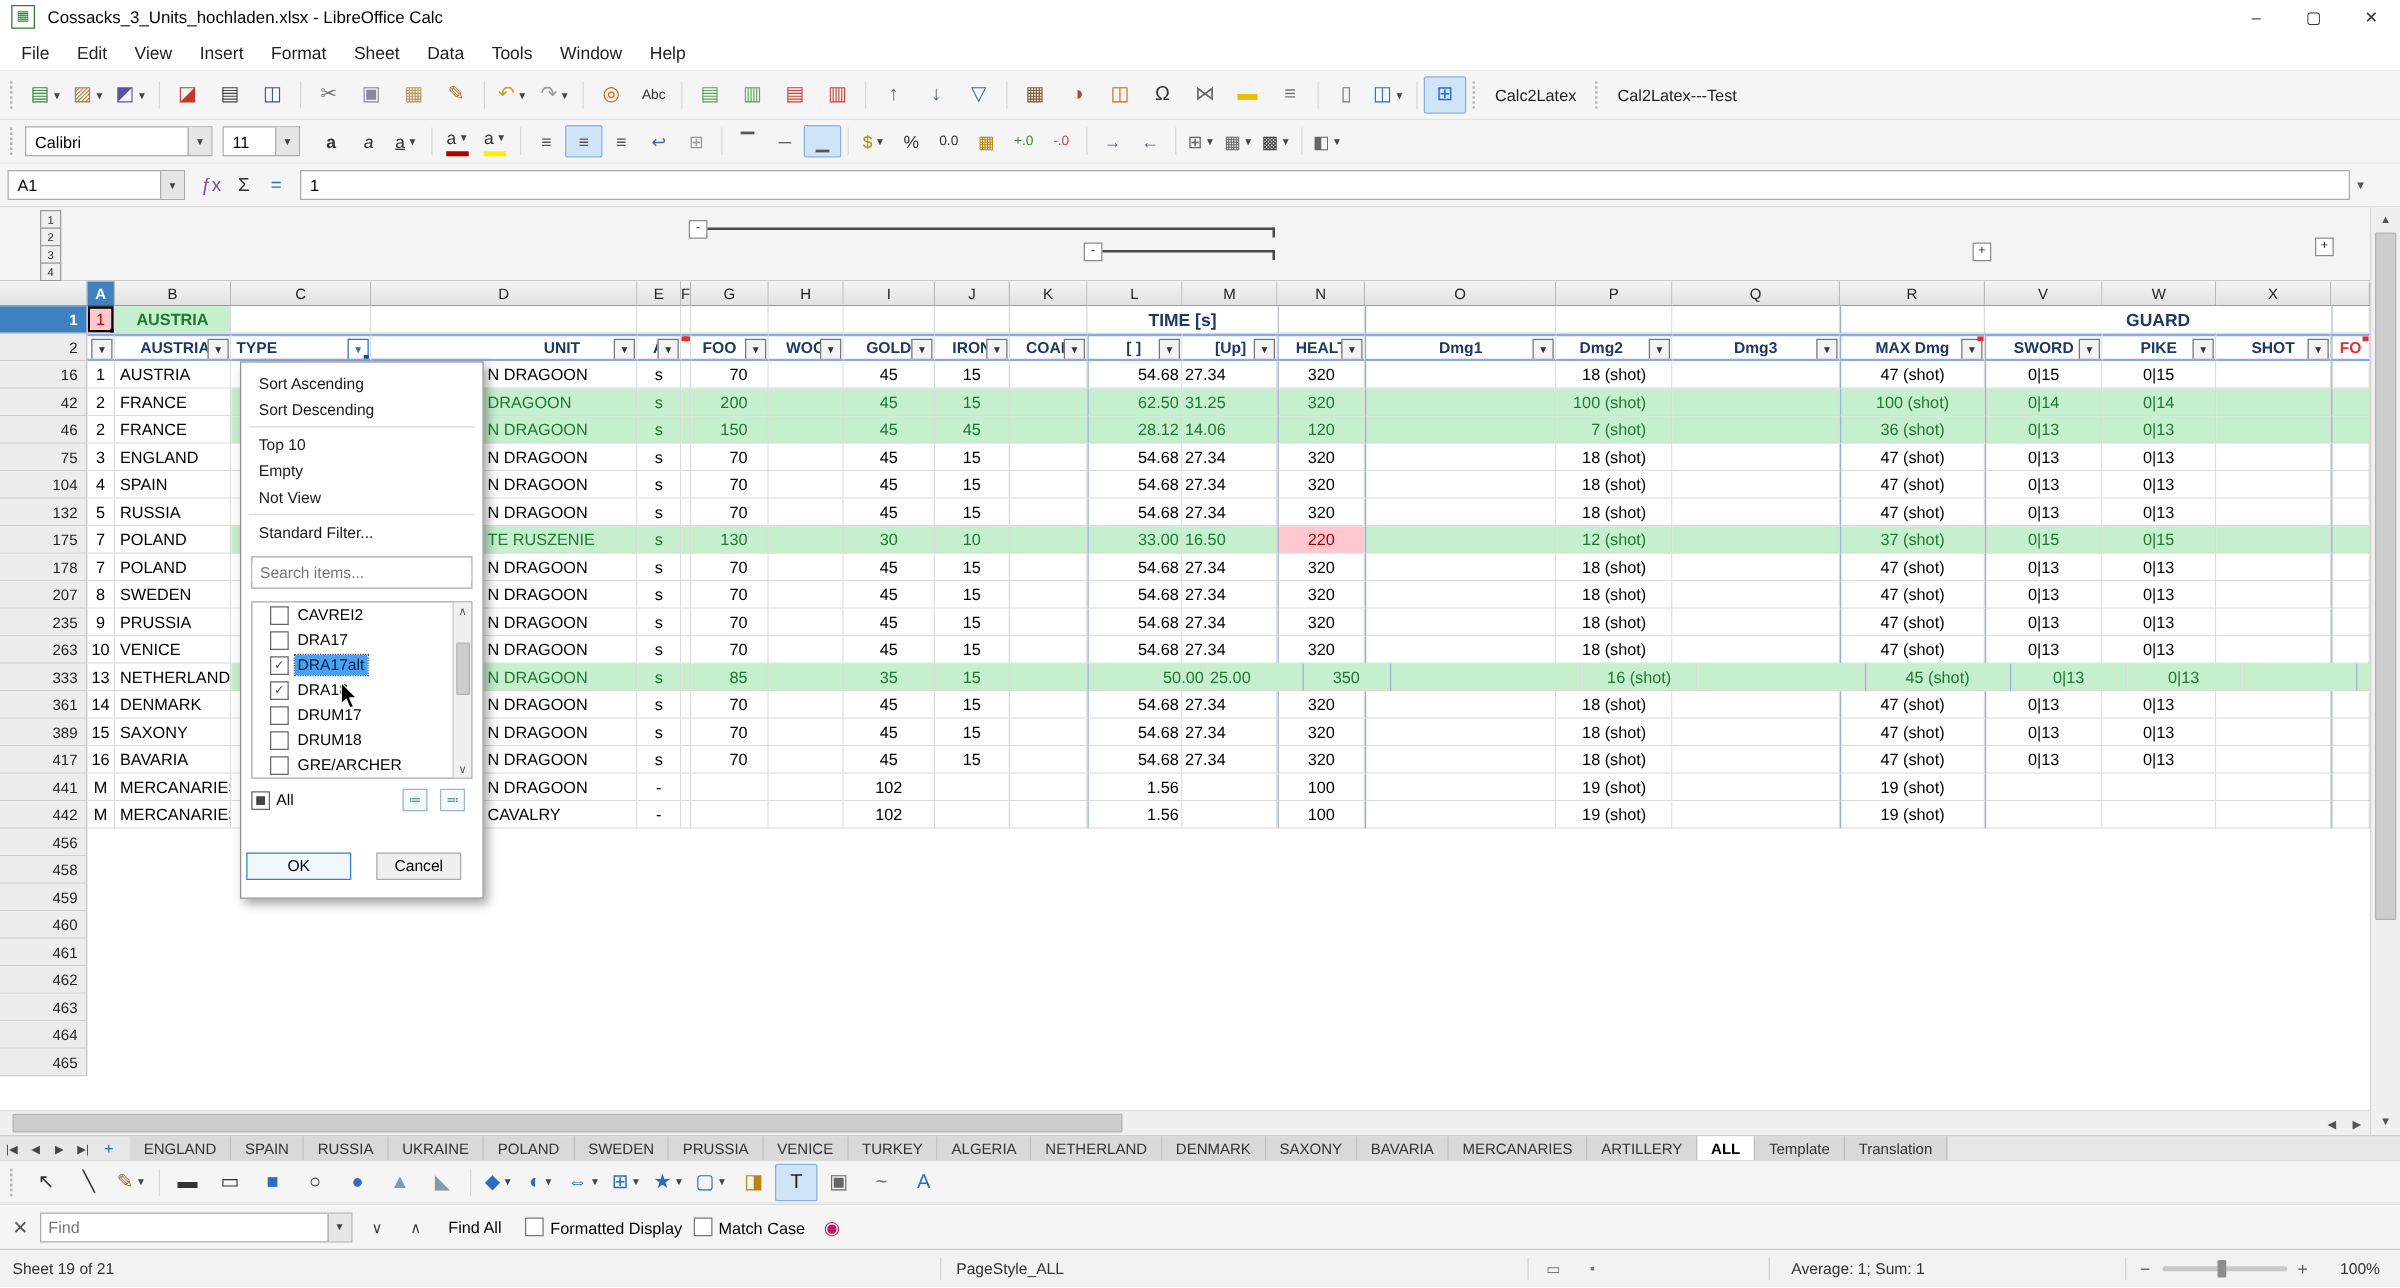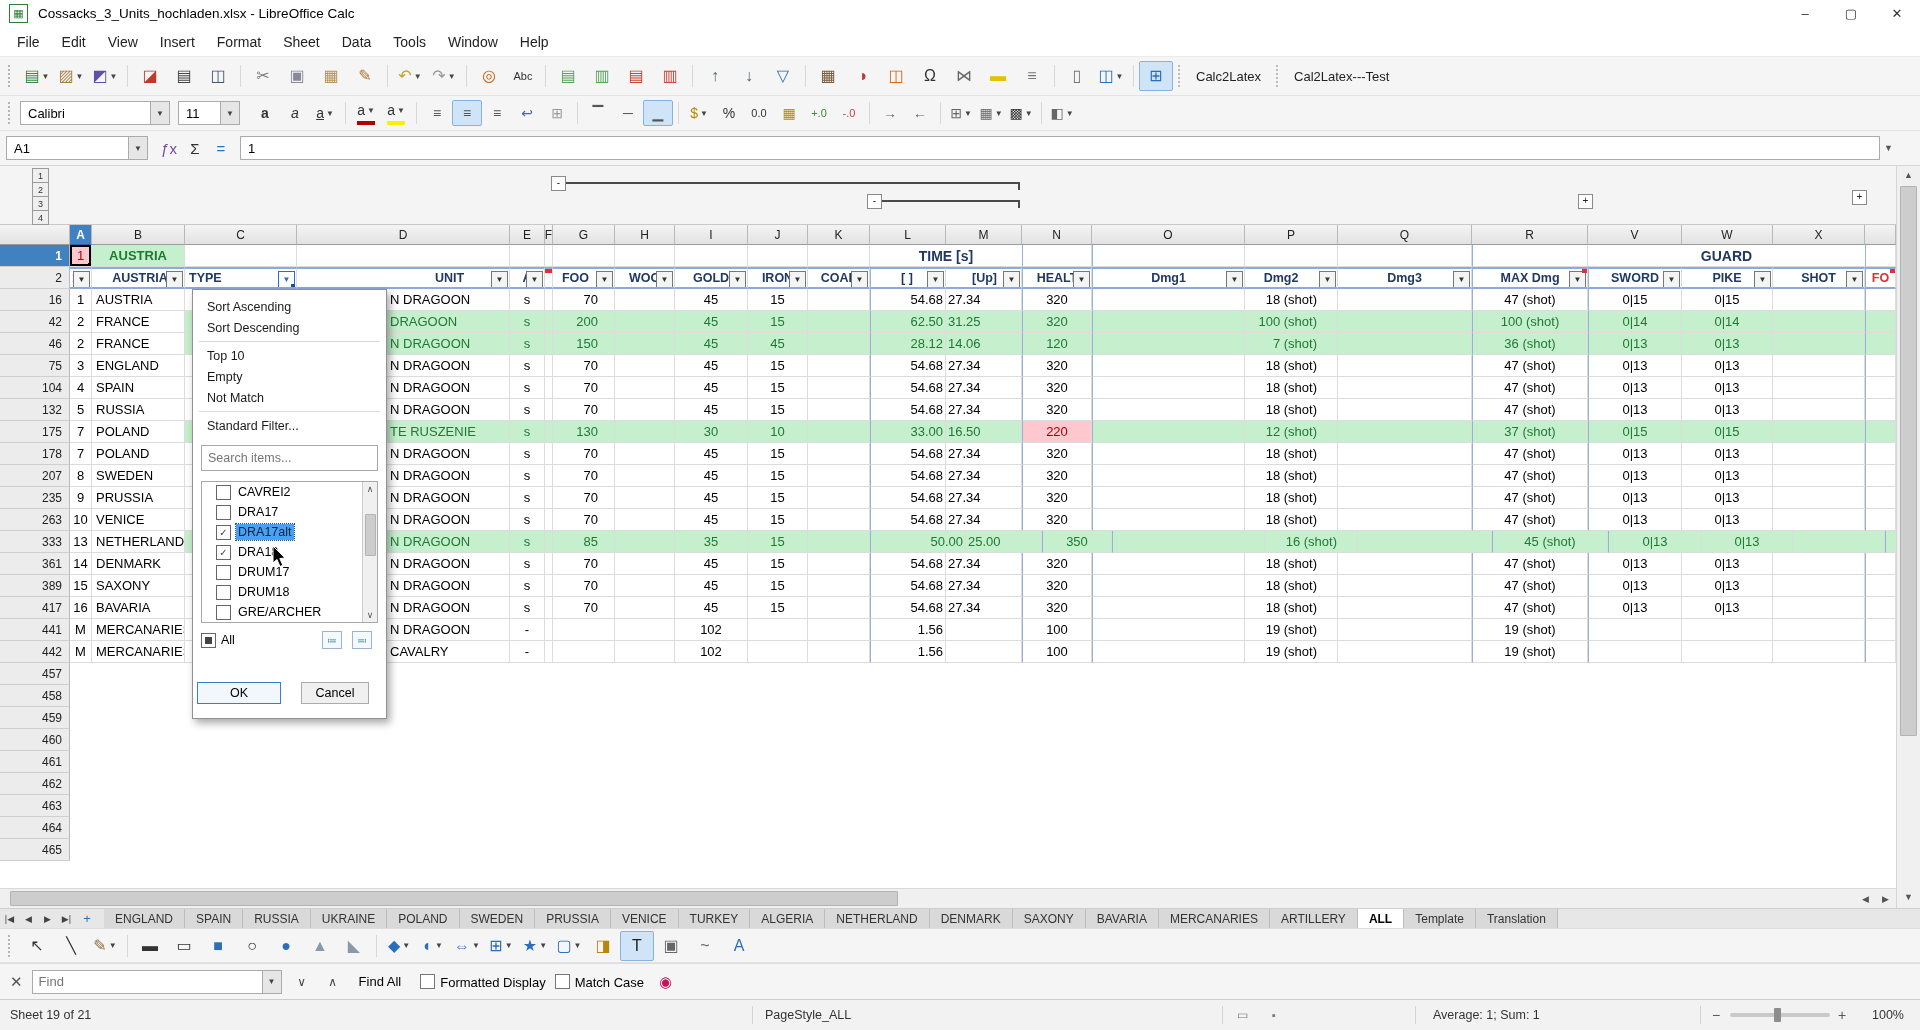--- a/index.html
+++ b/index.html
@@ -961,21 +961,21 @@
       <div class="cell c-O blueL" style="width: 153px; flex: 0 0 auto;"></div>
       <div class="cell c-P" style="width: 93px; flex: 0 0 auto;">19 (shot)</div>
       <div class="cell c-Q" style="width: 134px; flex: 0 0 auto;"></div>
       <div class="cell c-R blueL" style="width: 116px; flex: 0 0 auto;">19 (shot)</div>
       <div class="cell c-V blueL" style="width: 94px; flex: 0 0 auto;"></div>
       <div class="cell c-W" style="width: 91px; flex: 0 0 auto;"></div>
       <div class="cell c-X" style="width: 92px; flex: 0 0 auto;"></div>
       <div class="cell c-Y blueL" style="width: 31px; flex: 0 0 auto;"></div>
     </div>
     <div class="row row-empty">
-      <div class="rh">457</div>
+      <div class="rh">456</div>
       <div class="filler"></div>
     </div>
     <div class="row row-empty">
       <div class="rh">458</div>
       <div class="filler"></div>
     </div>
     <div class="row row-empty">
       <div class="rh">459</div>
       <div class="filler"></div>
     </div>
@@ -1152,21 +1152,21 @@
   <span class="abs" style="left:1872px;top:0">100%</span>
 </div>
 
 <div class="abs" id="popup">
   <div id="pmenu" style="padding-top:6px">
       <div class="pm-item">Sort Ascending</div>
       <div class="pm-item">Sort Descending</div>
       <div class="pm-sep"></div>
       <div class="pm-item">Top 10</div>
       <div class="pm-item">Empty</div>
-      <div class="pm-item">Not Match</div>
+      <div class="pm-item">Not View</div>
       <div class="pm-sep"></div>
       <div class="pm-item">Standard Filter...</div>
     </div>
   <div id="psearch">
     <input placeholder="Search items..." style="">
   </div>
   <div id="plist">
     <div id="plist-items">
         <div class="pli">
           <span class="pcheck"></span>

